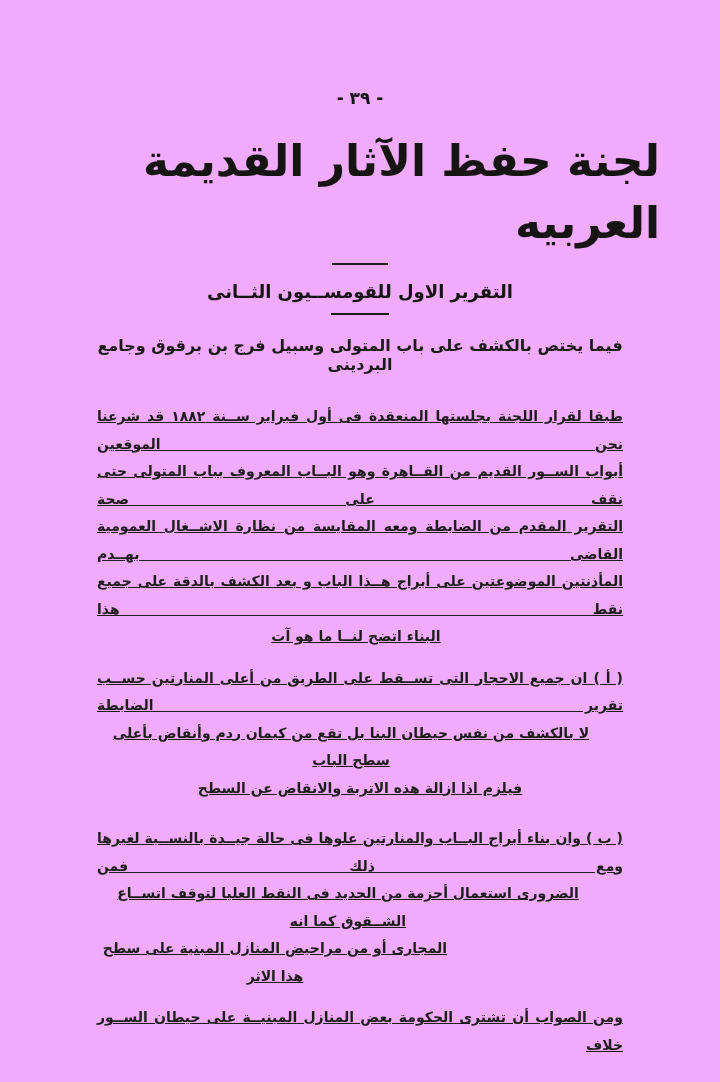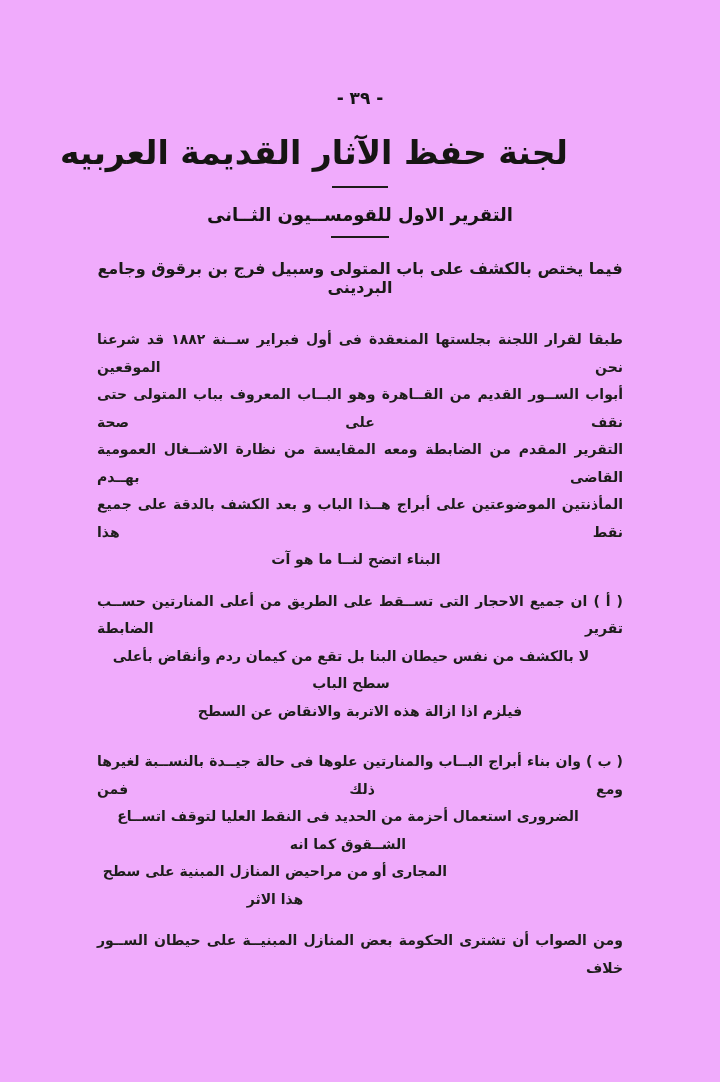--- a/index.html
+++ b/index.html
@@ -15,22 +15,22 @@
   }
   .page-number{
     padding-top:88px;
     text-align:center;
     font-size:17px;
     font-weight:bold;
     color:#141414;
   }
   .doc-title{
     margin:22px 60px 0;
-    text-align:left;
-    font-size:33px;
+    text-align:right;
+    font-size:44px;
     line-height:1.4;
     font-weight:bold;
     color:#161513;
   }
   .rule{
     height:2px;width:56px;
     background:#1d1c1a;
     margin:10px auto 0;
   }
   .doc-subtitle{
@@ -47,21 +47,21 @@
     font-size:16px;
     font-weight:bold;
   }
   .body{
     padding:15px 97px 0 97px;
     font-size:14px;
     font-weight:bold;
     line-height:27.5px;
     color:#1e1d1b;
   }
-  .para{margin-top:14px;}
+  .para{margin-top:14px;text-decoration:underline;}
   .para.gap-lg{margin-top:23px;}
   .line{text-align:right;}
   .line.fill{text-align:justify;text-align-last:justify;}
   .line.end{text-align:center;}
   .pr-8{padding-left:0;padding-right:8px;}
   .pr-18{padding-right:18px;}
   .pr-24{padding-right:24px;}
   .pr-170{padding-right:170px;}
   .center-line{text-align:center;text-align-last:center;}
   .marker{white-space:nowrap;}

